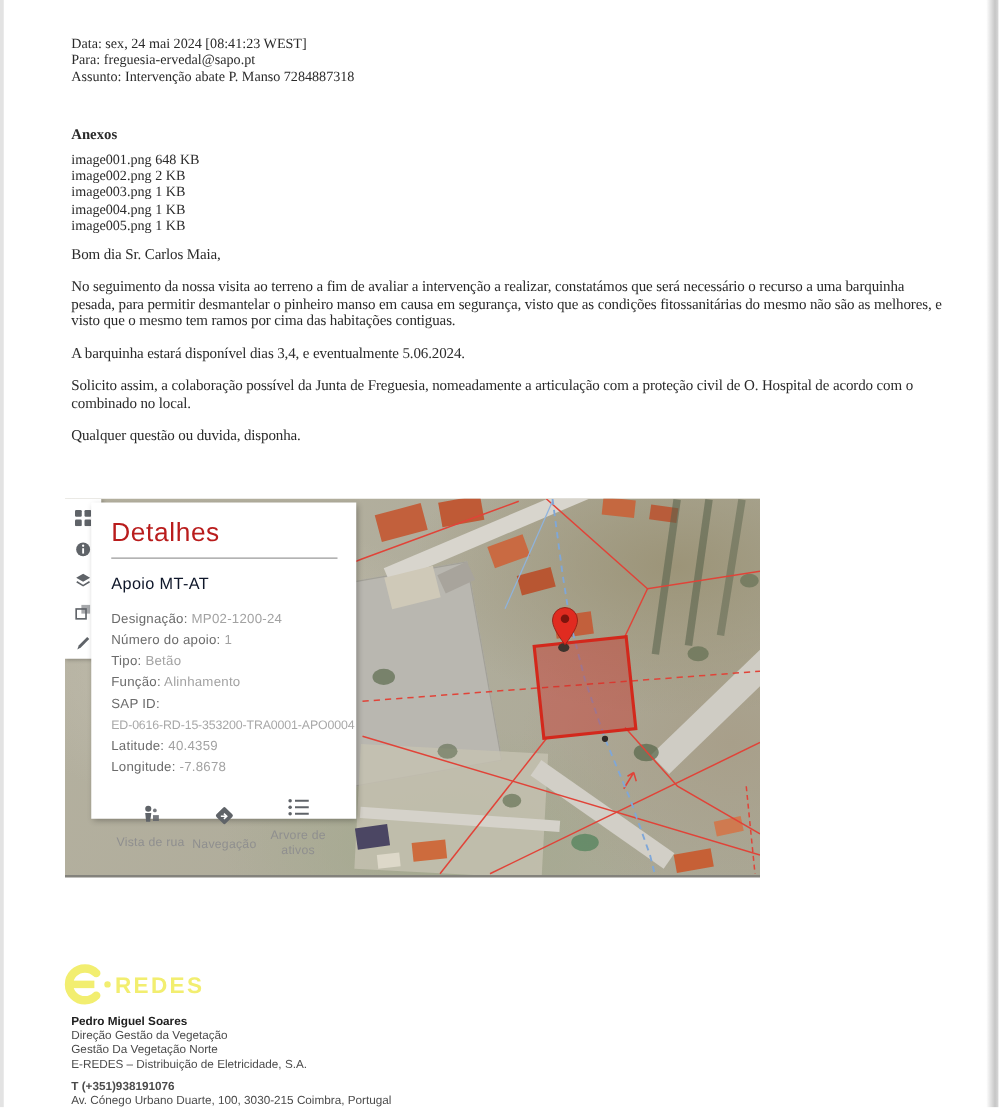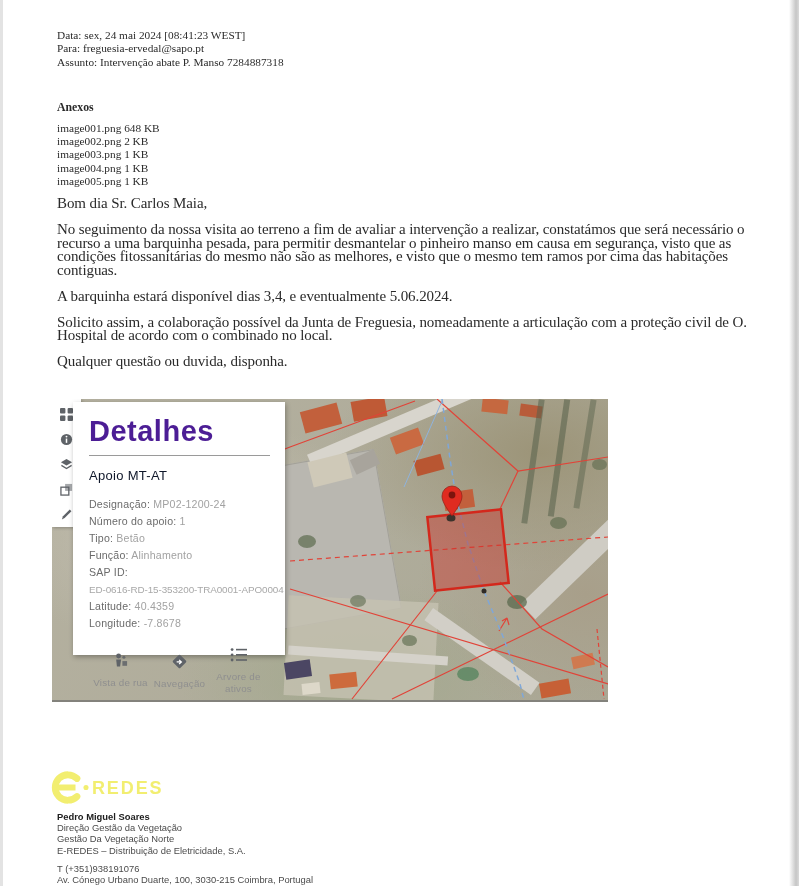--- a/index.html
+++ b/index.html
@@ -8,21 +8,21 @@
   
   .edge-right{position:absolute;right:0;top:0;width:10px;height:100%;
       background:linear-gradient(to right,rgba(0,0,0,0),#c6c6c6 70%,#d9d9d9);}
   .edge-left{position:absolute;left:0;top:0;width:3px;height:100%;background:#e3e3e3;}
 
   
   .hdr{position:absolute;left:57px;top:29px;font-size:11.3px;line-height:13.4px;}
   .anexos-title{position:absolute;left:57px;top:100px;font-size:11.8px;font-weight:bold;}
   .files{position:absolute;left:57px;top:122px;font-size:11.3px;line-height:13.2px;}
   .body-block{position:absolute;left:57px;top:197px;width:703px;}
-  .body-block p{margin:0 0 12.5px 0;font-size:15px;line-height:13.5px;letter-spacing:-0.1px;}
+  .body-block p{margin:0 0 12.5px 0;font-size:12px;line-height:13.5px;letter-spacing:-0.1px;}
 
   
   .map{position:absolute;left:52px;top:399px;width:556px;height:301px;overflow:hidden;
        background:
         radial-gradient(ellipse 300px 170px at 88% 18%,#9c9478 0%,rgba(156,148,120,0) 70%),
         radial-gradient(ellipse 260px 200px at 96% 65%,#a89f8a 0%,rgba(168,159,138,0) 65%),
         radial-gradient(ellipse 300px 160px at 55% 92%,#a3a98e 0%,rgba(163,169,142,0) 60%),
         radial-gradient(ellipse 320px 200px at 25% 45%,#c4c0b2 0%,rgba(196,192,178,0) 60%),
         linear-gradient(120deg,#b5b1a0,#aaa896);
        border-bottom:2px solid #83827c;}
@@ -34,36 +34,36 @@
   .map-sidebar{left:0;top:0;width:29px;height:128px;background:#ffffff;z-index:4;
       box-shadow:1px 1px 3px rgba(0,0,0,.25);display:flex;flex-direction:column;
       align-items:center;padding-top:8px;box-sizing:border-box;gap:11px;position:absolute;}
   .map-sidebar .tool{position:static;width:14px;height:14px;display:flex;align-items:center;justify-content:center;cursor:pointer;}
 
   
   .panel{left:21px;top:3px;width:212px;height:253px;background:#fff;z-index:5;
       box-shadow:1px 2px 5px rgba(0,0,0,.3);box-sizing:border-box;padding:13px 15px 10px 16px;
       font-family:"Liberation Sans",sans-serif;position:absolute;}
   .panel *{position:static;}
-  .panel-title{font-size:29px;font-weight:700;color:#4c1d95;letter-spacing:0.5px;}
+  .panel-title{font-size:21px;font-weight:400;color:#b91c1c;letter-spacing:0.5px;}
   .panel-rule{height:1px;background:#9a9a9a;margin:7px 0 12px 0;}
   .panel-sub{font-size:13px;color:#0f172a;margin-bottom:13px;letter-spacing:0.3px;}
   .frow{font-size:10.6px;line-height:17px;color:#6b6b6b;letter-spacing:0.2px;}
   .frow .val{color:#a2a2a2;}
   .sap-val{font-size:9.9px;line-height:17px;color:#a8a8a8;letter-spacing:-0.1px;white-space:nowrap;}
   .actions{display:flex;justify-content:space-between;margin-top:15px;padding:0 2px;align-items:center;}
   .action{display:flex;flex-direction:column;align-items:center;width:64px;cursor:pointer;}
   .action .lbl{font-size:9.8px;color:#8f8f8f;margin-top:4px;text-align:center;line-height:12px;letter-spacing:0.2px;}
 
   
   .logo{position:absolute;left:47px;top:770px;}
   .sig{position:absolute;left:57px;top:811px;font-family:"Liberation Sans",sans-serif;
        font-size:9.4px;line-height:11.2px;color:#4b4b4b;}
   .sig .name{font-weight:bold;color:#202020;}
-  .sig .contact{margin-top:7px;}
+  .sig .contact{margin-top:7px;font-weight:bold;}
 </style>
 </head>
 <body>
 
 <div class="page">
 
   <div class="hdr">
     <div>Data: sex, 24 mai 2024 [08:41:23 WEST]</div>
     <div>Para: freguesia-ervedal@sapo.pt</div>
     <div>Assunto: Intervenção abate P. Manso 7284887318</div>

